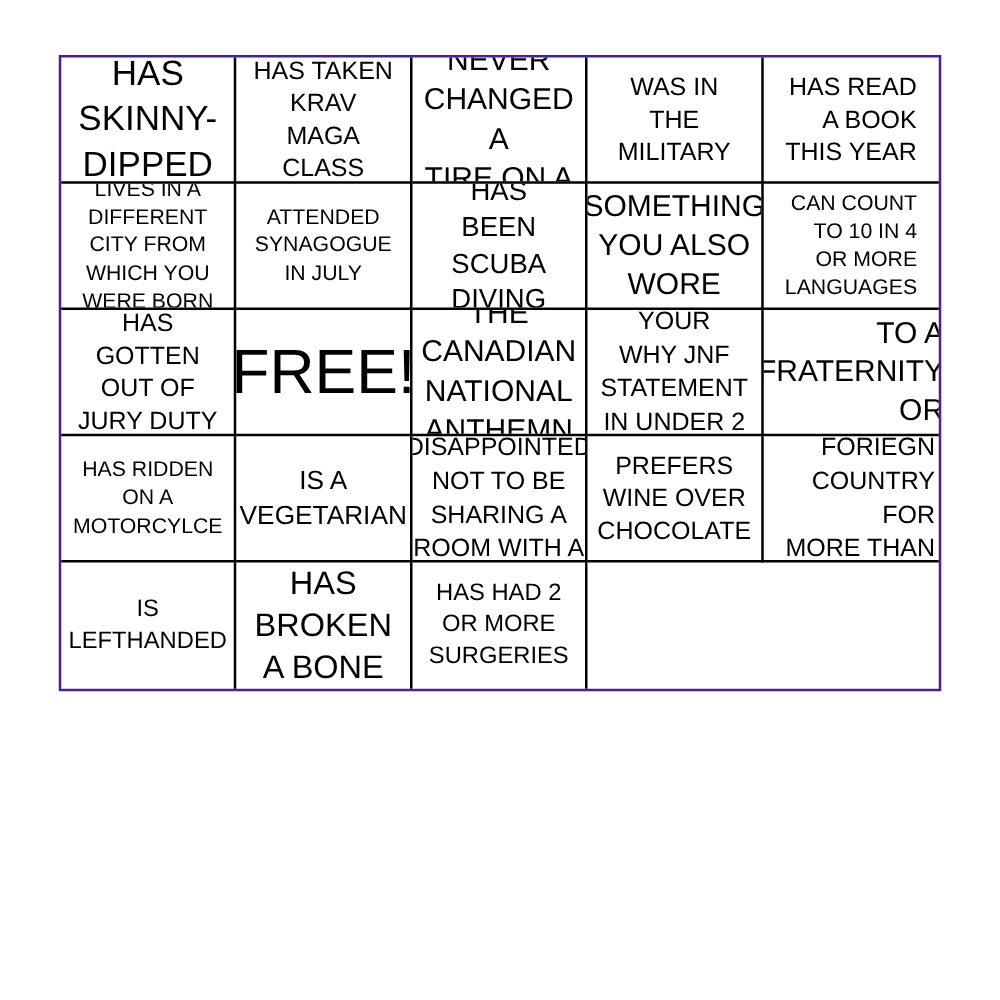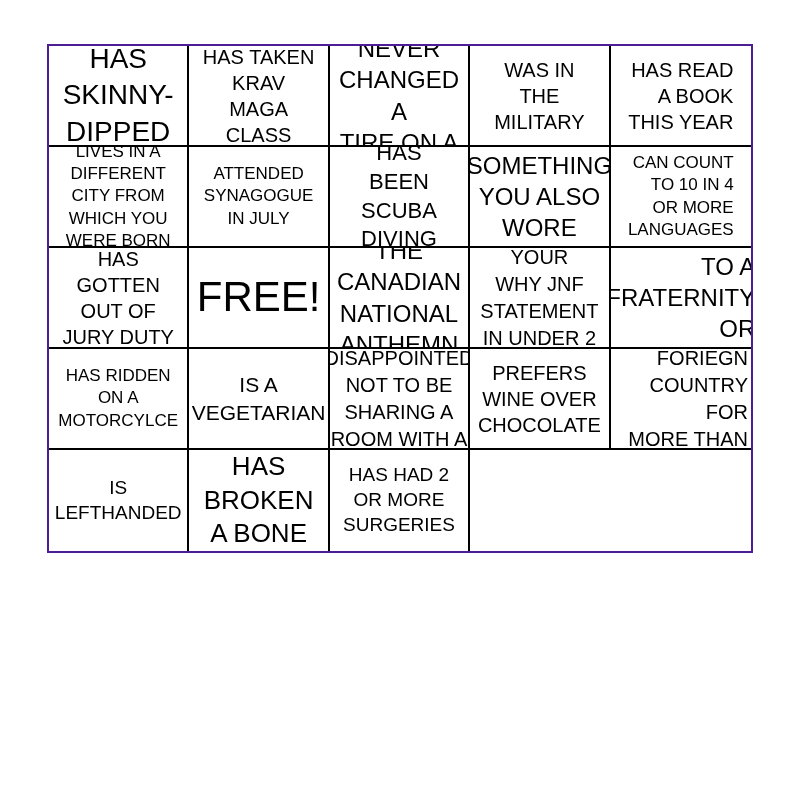--- a/index.html
+++ b/index.html
@@ -36,21 +36,21 @@
     text-align: center;
     white-space: pre-line;
     line-height: 1.3;
     padding: 3px;
     color: #000000;
     overflow: hidden;
   }
   .cell:nth-child(5n) { border-right: none; text-align: right; }
   .cell:nth-child(n+21) { border-bottom: none; }
 
-  .fs38 { font-size: 42px; text-align: right; }
+  .fs38 { font-size: 50px; text-align: right; }
   .fs28 { font-size: 28px; }
   .fs26 { font-size: 26px; }
   .fs24 { font-size: 20px; }
   .fs22 { font-size: 22px; }
   .fs21 { font-size: 21px; }
   .fs20 { font-size: 20px; }
   .fs19 { font-size: 19px; }
   .fs18 { font-size: 24px; }
   .fs17 { font-size: 17px; }
   .fs15 { font-size: 20px; line-height: 1.35; }

